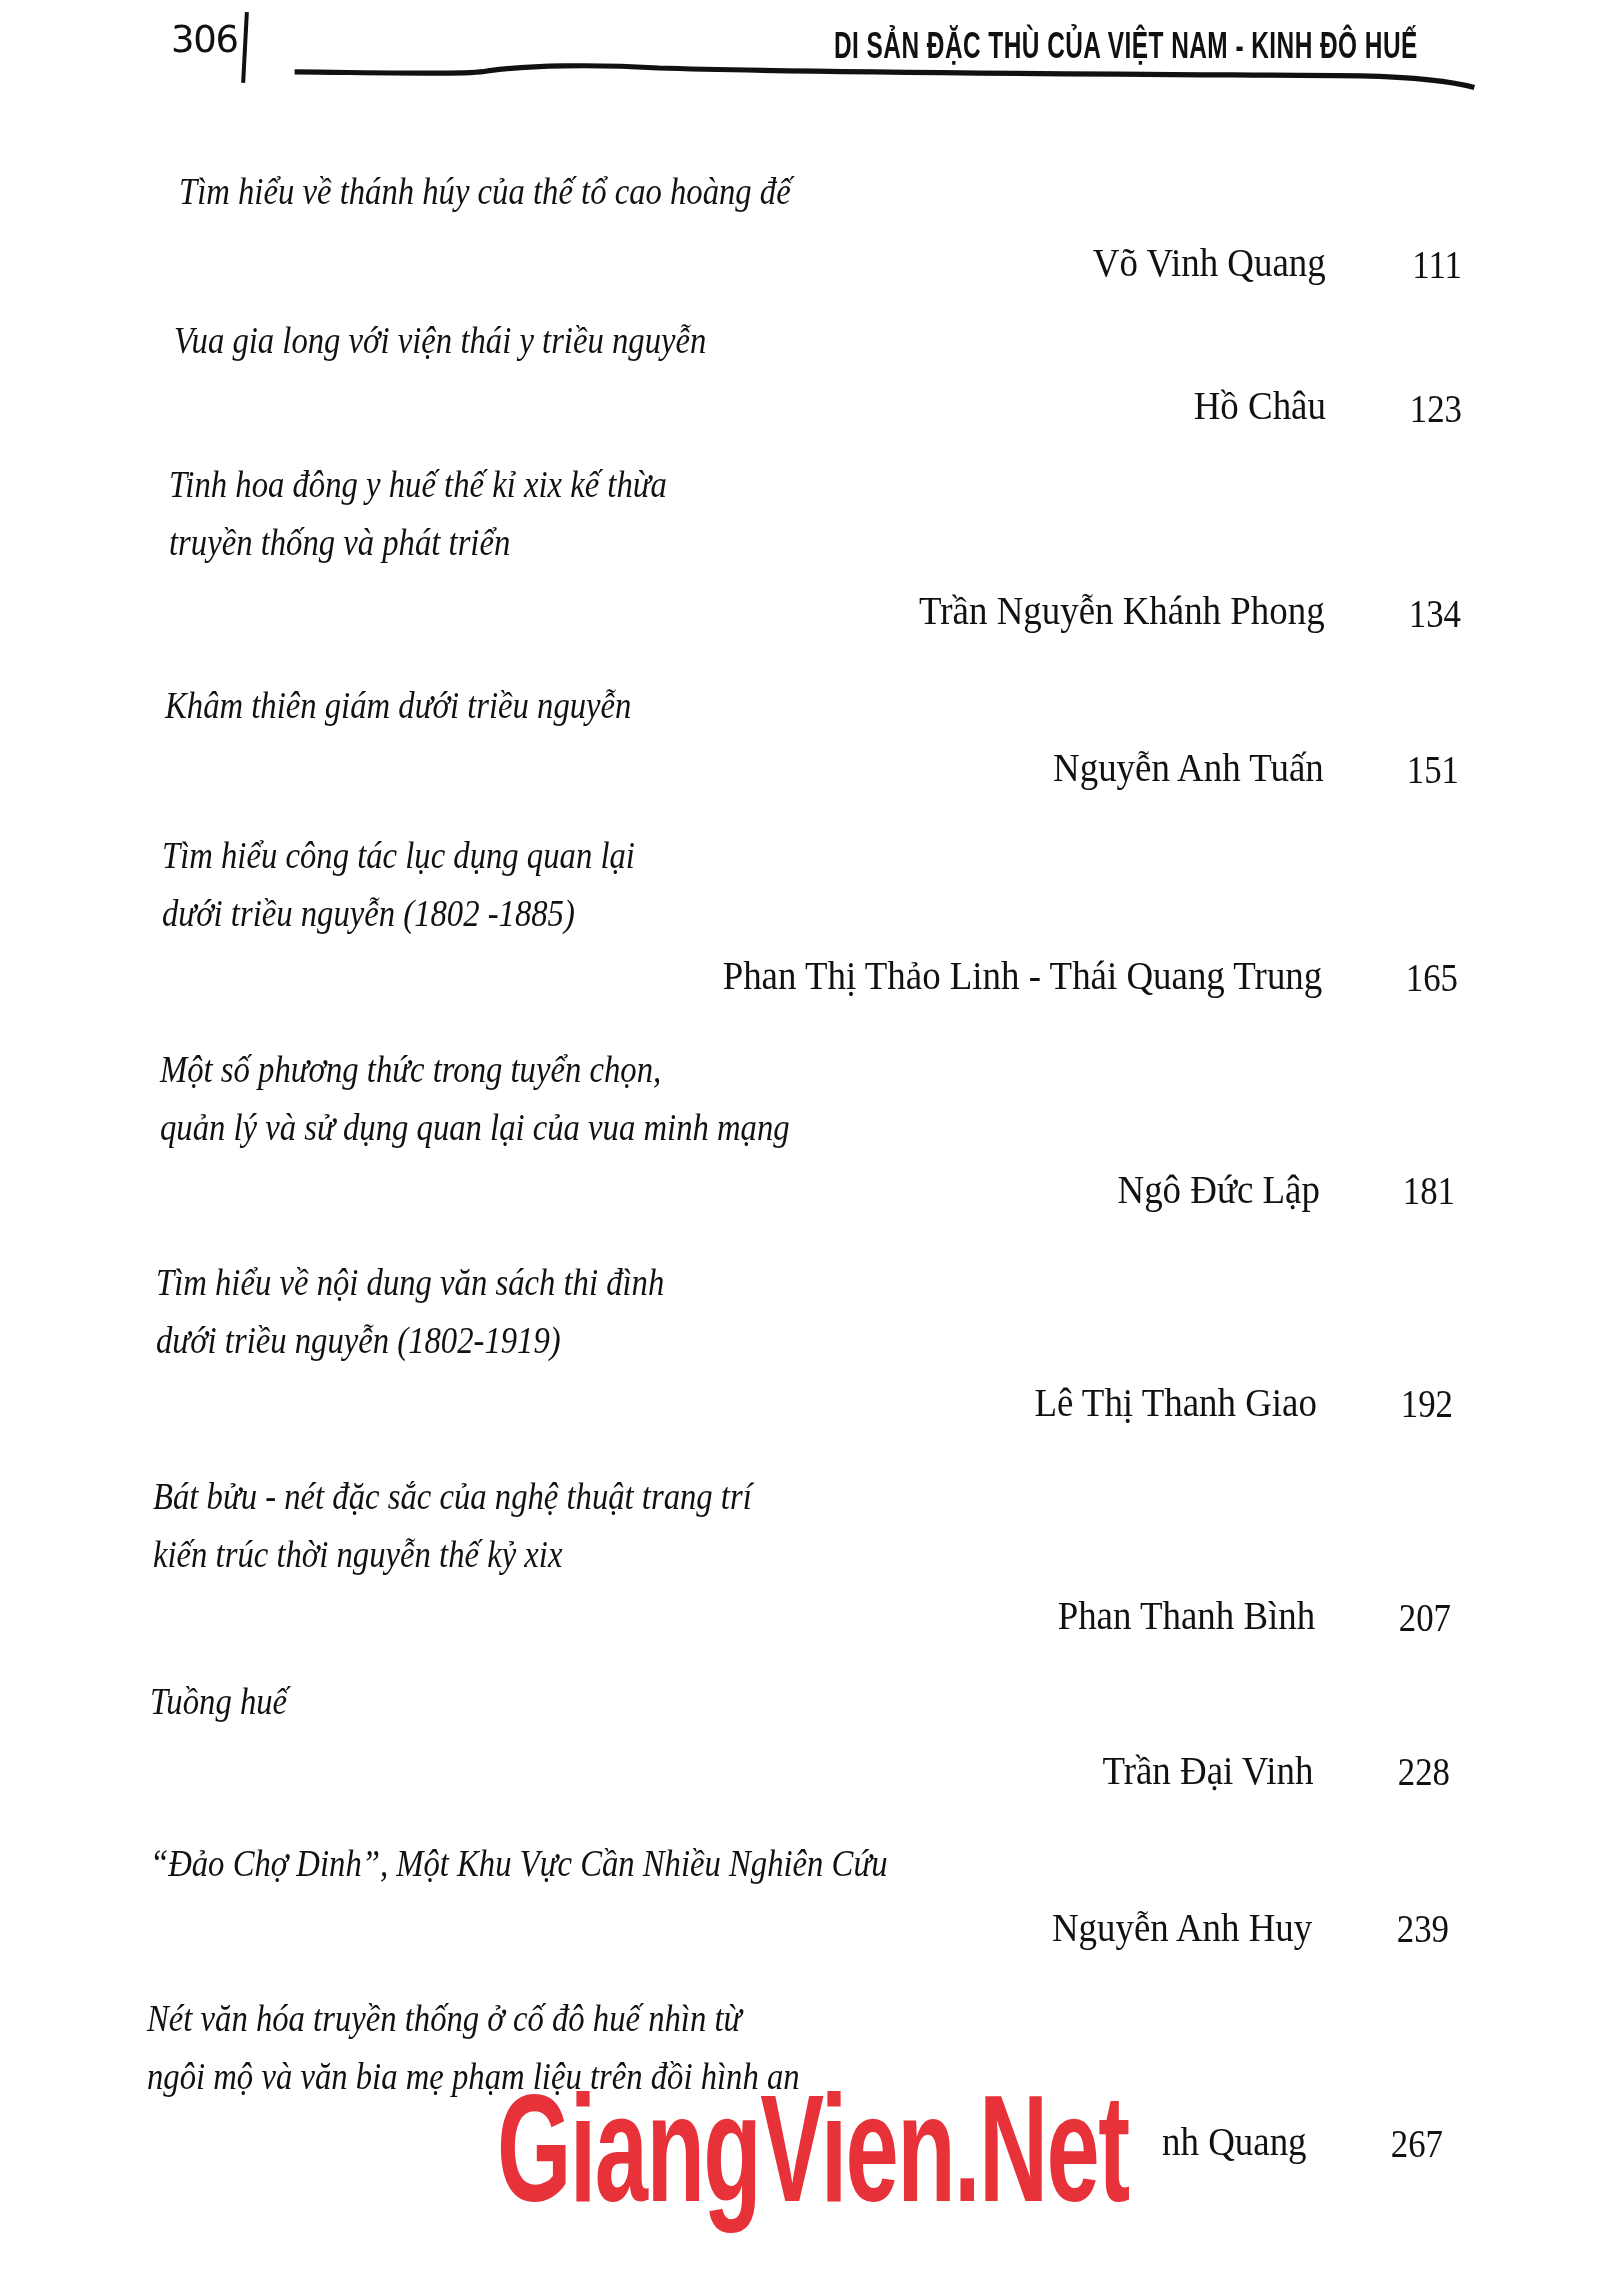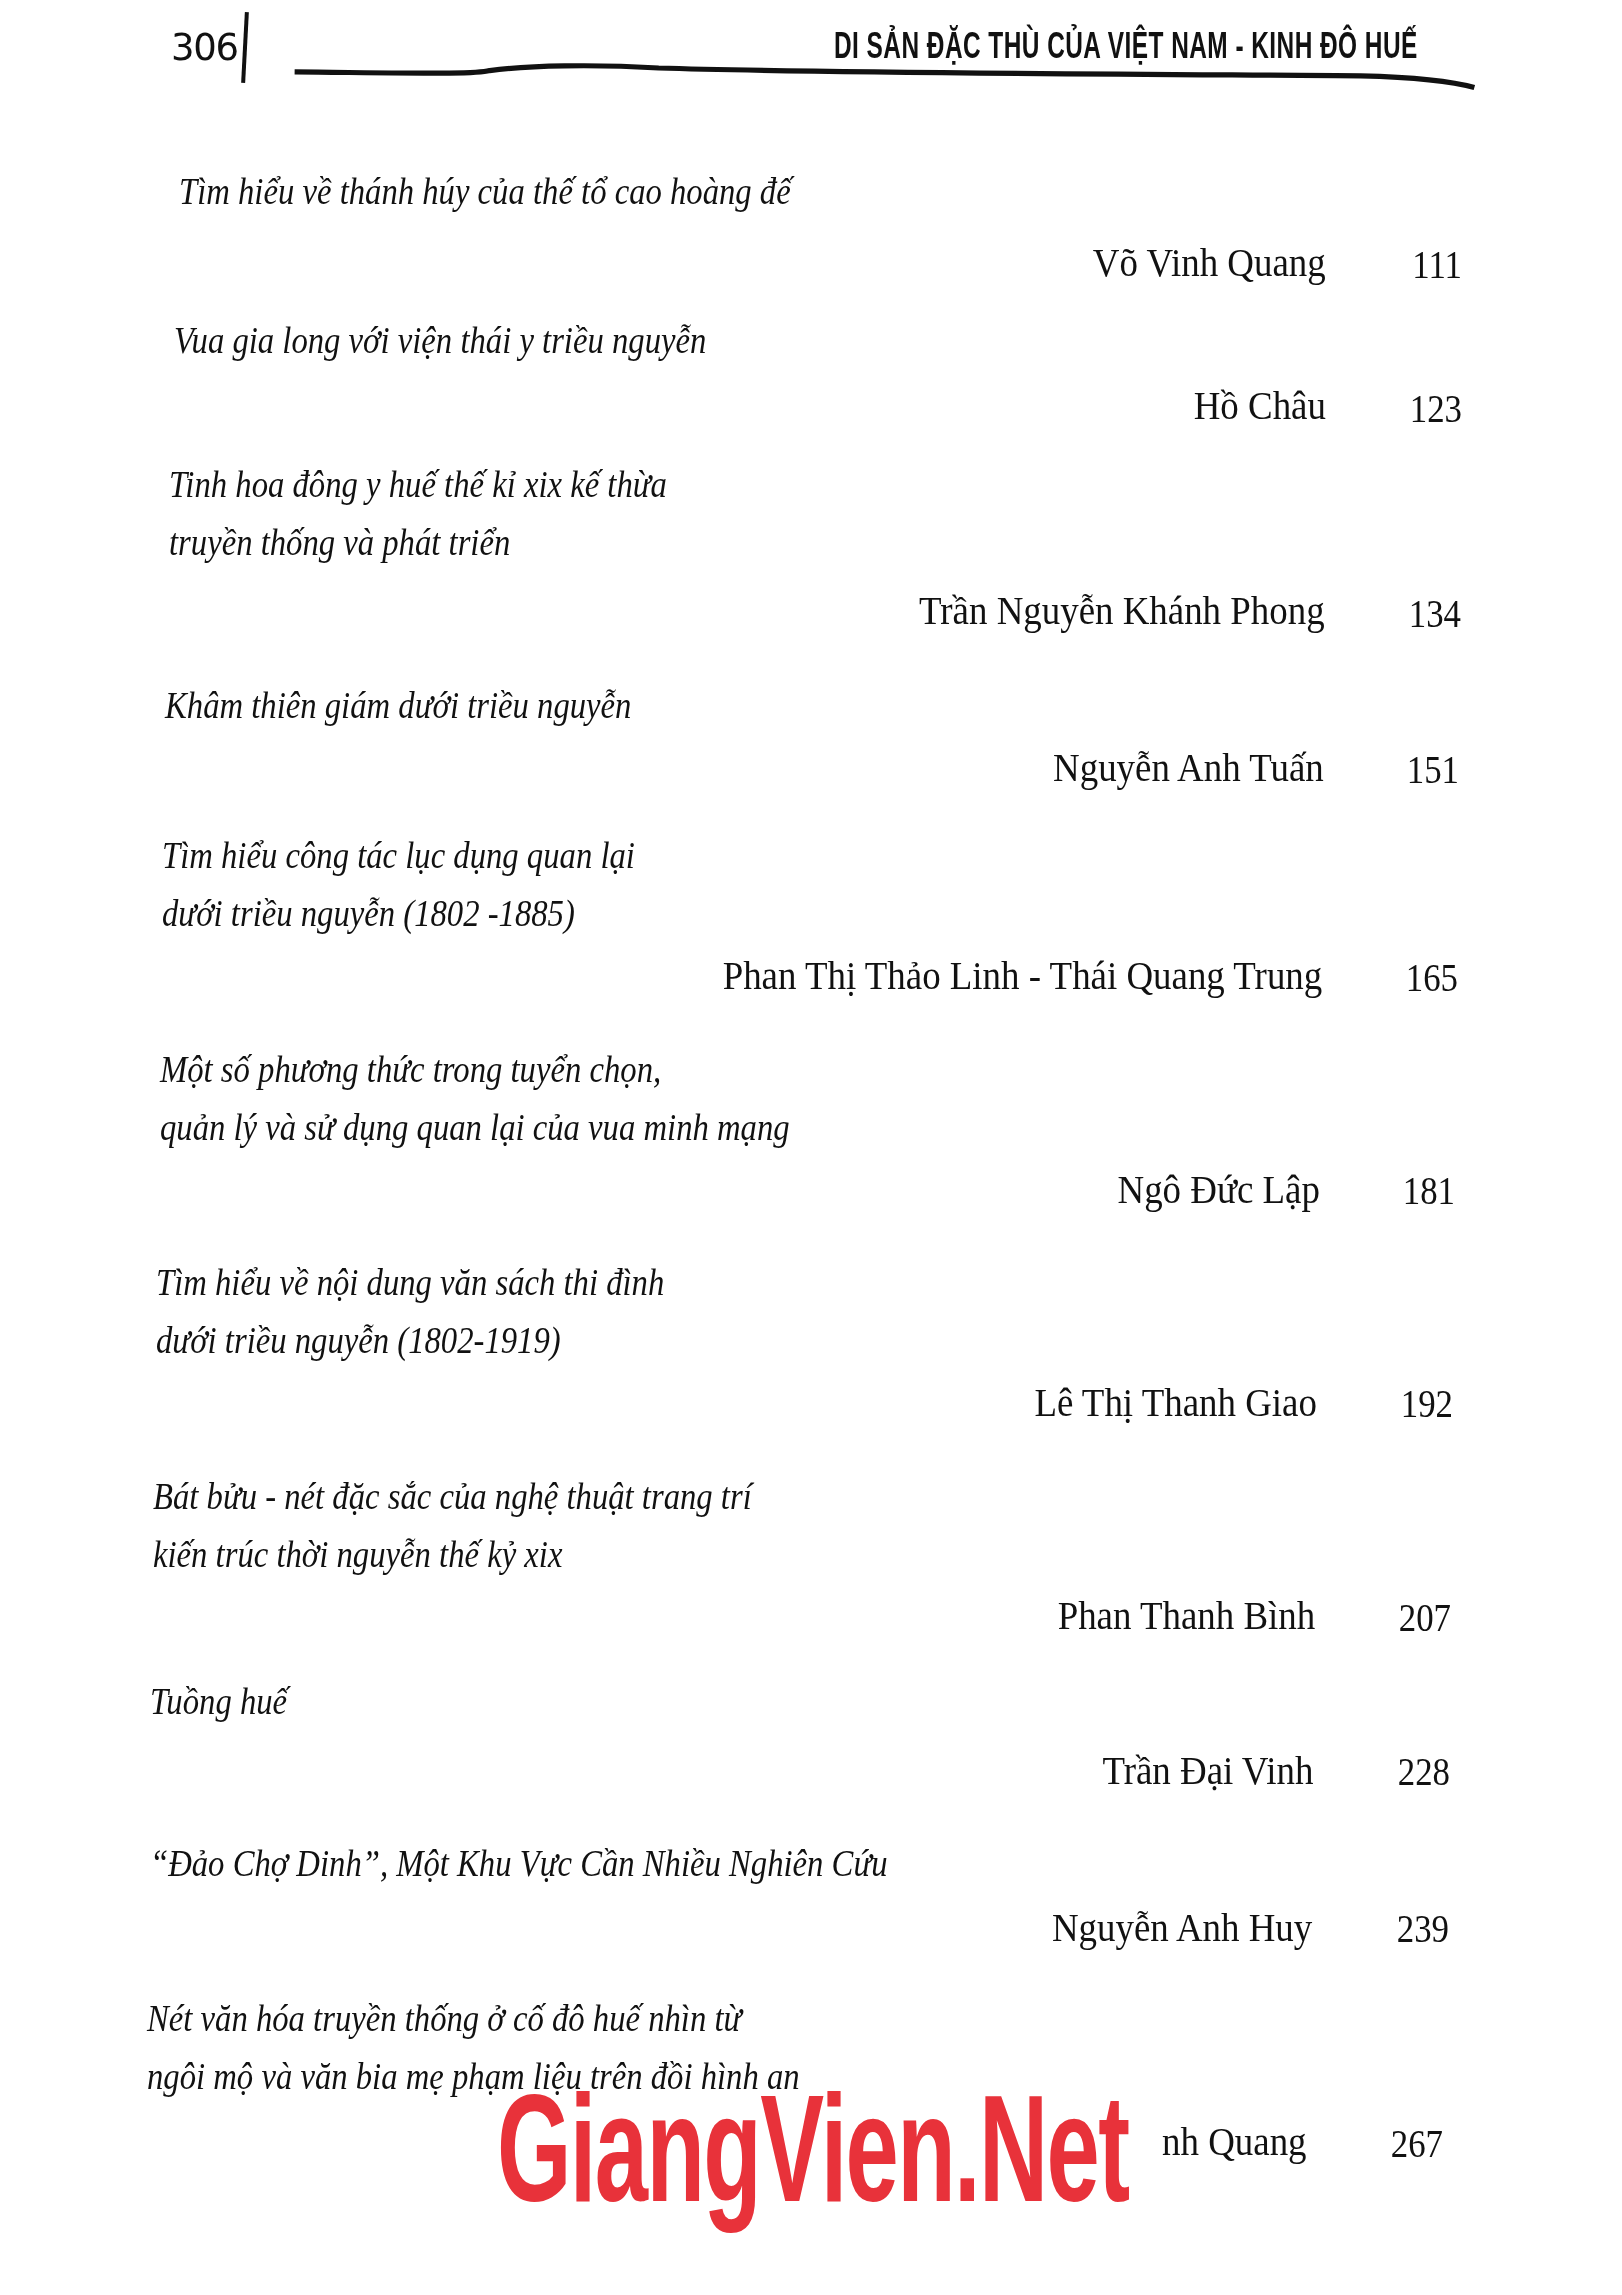--- a/index.html
+++ b/index.html
@@ -1,17 +1,17 @@
 <!DOCTYPE html>
 <html style="font-size:10.5px"><head>
 <meta charset="utf-8">
 <style>
   html, body { margin: 0; padding: 0; background: #ffffff; }
   body { width: 1622px; height: 2295px; position: relative; overflow: hidden; font-family: "DejaVu Serif", "Liberation Serif", serif; color: #111; }
-  .page-num { position: absolute; left: 171px; top: 26px; font-family: "DejaVu Sans", sans-serif; font-size: 37px; letter-spacing: -1.3px; color: #111; text-align: right; }
+  .page-num { position: absolute; left: 171px; top: 18px; font-family: "DejaVu Sans", sans-serif; font-size: 37px; letter-spacing: -1.3px; color: #111; text-align: right; }
   .vbar { position: absolute; left: 243px; top: 11.8px; width: 3.9px; height: 71px; background: #111; transform: rotate(3deg); }
   .running-title { position: absolute; left: 834px; top: 25px; font-family: "Liberation Sans", sans-serif; font-weight: bold; font-size: 37px; transform: scaleX(0.66); transform-origin: left center; white-space: nowrap; color: #111; letter-spacing: 0.7px; }
   .rule { position: absolute; left: 291px; top: 68px; width: 1187px; height: 5.2px; }
   .rule svg { display: block; overflow: visible; }
   .entry-title { position: absolute; font-family: "Liberation Serif", "DejaVu Serif", serif; font-style: italic; font-size: 38px; line-height: 58px; white-space: nowrap; transform: scaleX(0.86); transform-origin: left top; color: #111; }
   .entry-author { position: absolute; font-family: "Liberation Serif", "DejaVu Serif", serif; font-size: 41px; line-height: 47px; white-space: nowrap; text-align: right; color: #111; transform: scaleX(0.9); transform-origin: right top; }
   .entry-page { position: absolute; font-family: "Liberation Serif", "DejaVu Serif", serif; font-size: 41px; line-height: 47px; white-space: nowrap; text-align: right; width: 105px; transform: scaleX(0.85); transform-origin: right top; color: #111; }
   .watermark { position: absolute; left: 497px; top: 2072px; font-family: "Liberation Sans", sans-serif; font-weight: bold; font-size: 152px; line-height: 152px; letter-spacing: -2.6px; transform: scaleX(0.63); transform-origin: left top; white-space: nowrap; }
 </style>
 </head>

